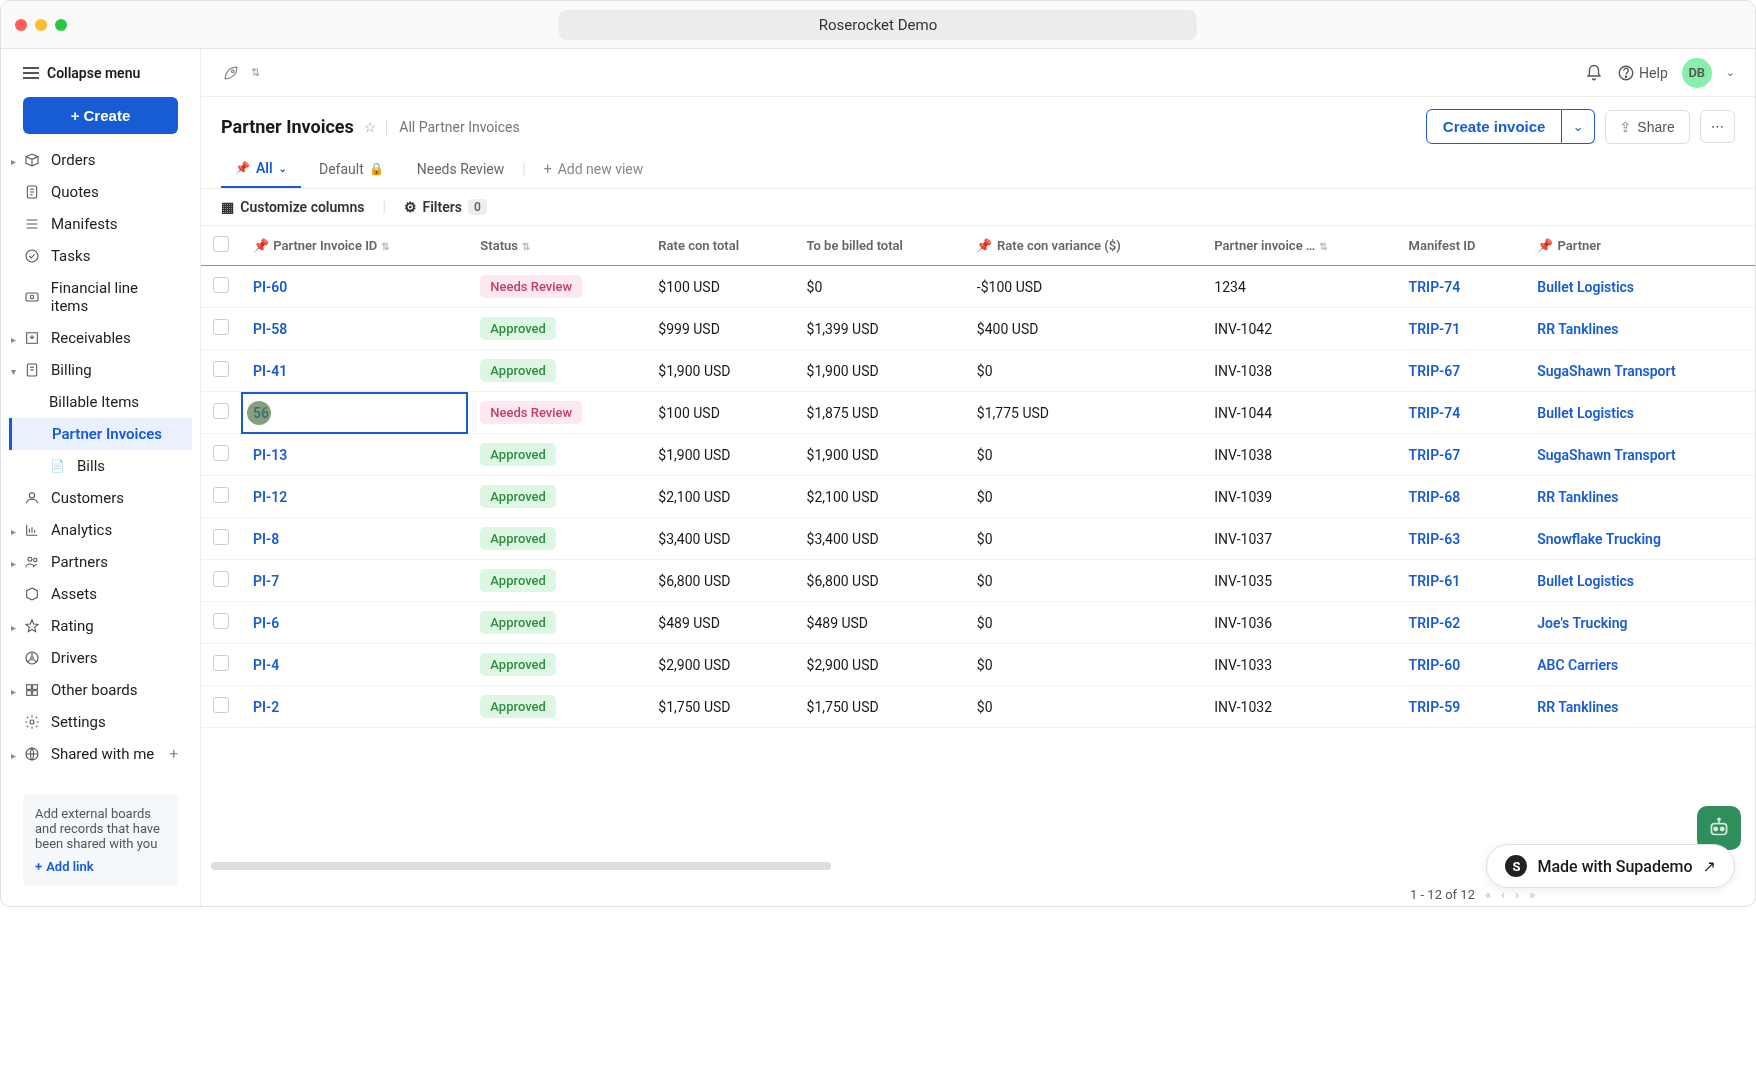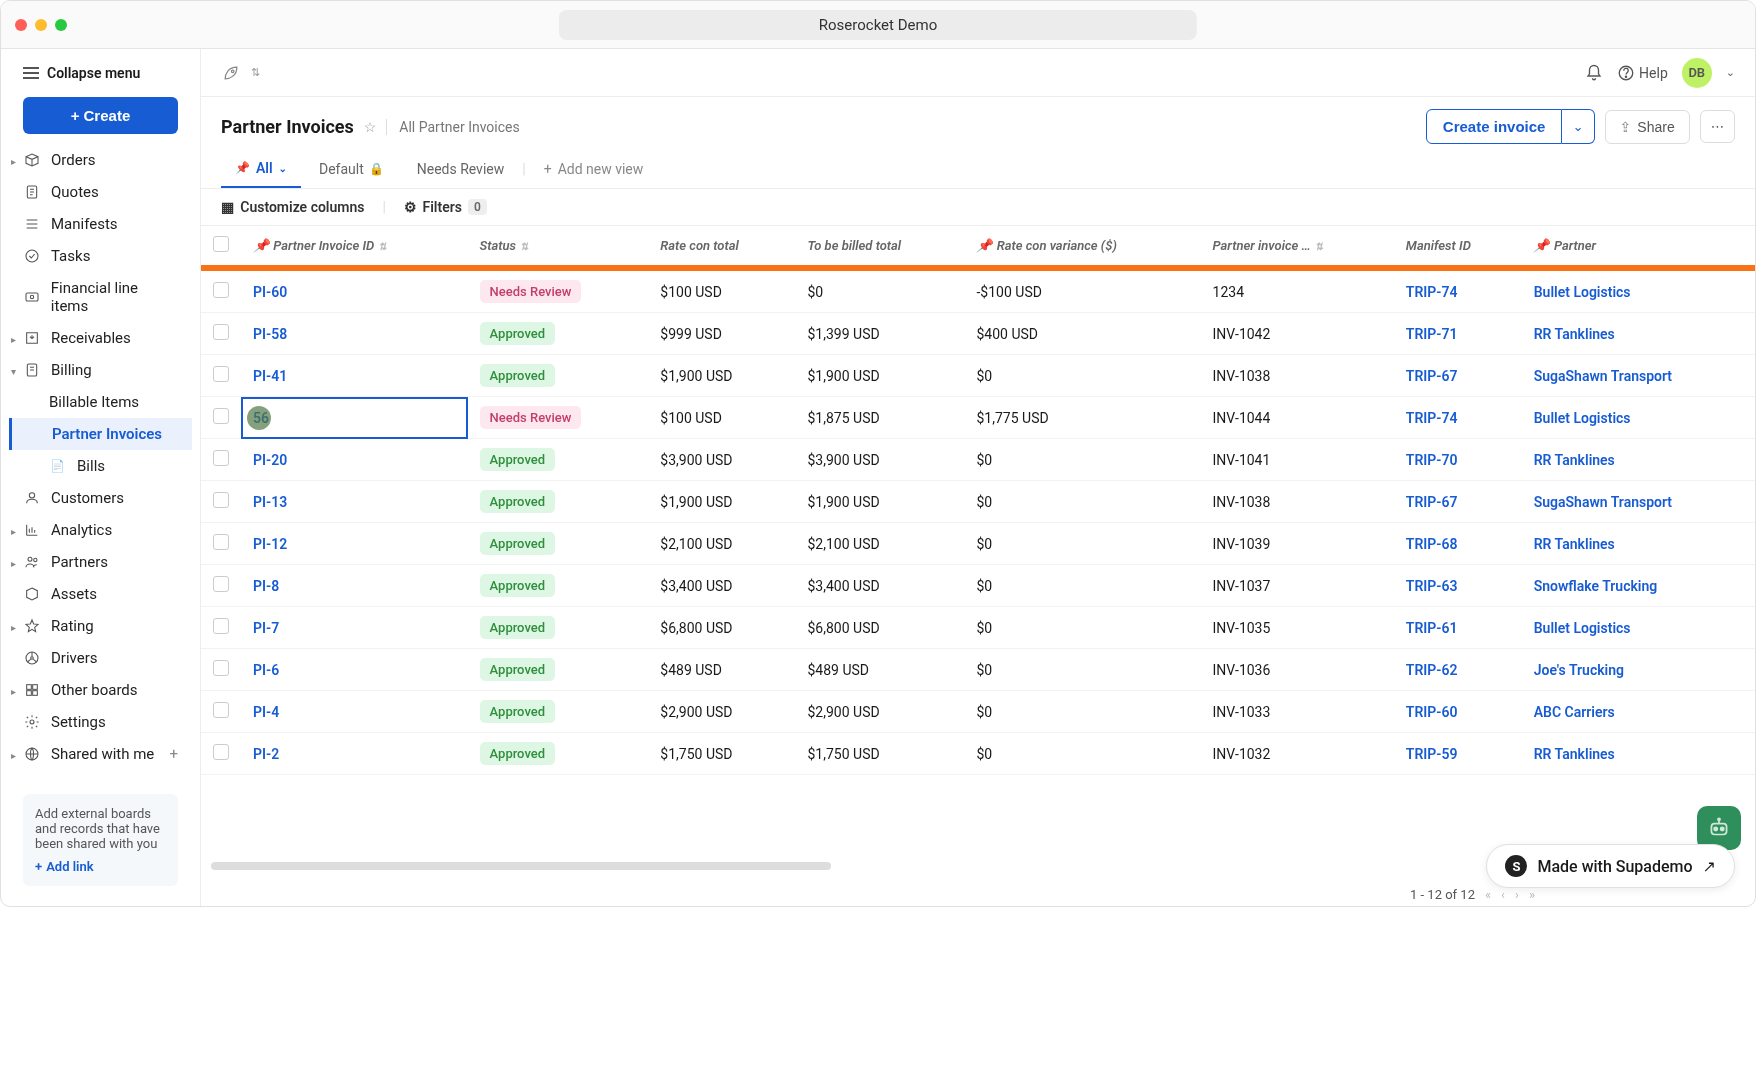--- a/index.html
+++ b/index.html
@@ -26,21 +26,21 @@
 .nav-item.sub.active { background: #eaf1fd; color: #175cd3; font-weight: 600; border-left: 3px solid #175cd3; }
 .shared-box { margin: 10px 14px; background: #f5f8fb; border-radius: 6px; padding: 12px; font-size: 13px; color: #555; }
 .shared-box .addlink { color: #175cd3; font-weight: 600; margin-top: 8px; cursor: pointer; display: flex; align-items: center; gap: 4px; }
 .main { flex: 1; display: flex; flex-direction: column; overflow: hidden; }
 .topbar { height: 48px; border-bottom: 1px solid #ededed; display: flex; align-items: center; padding: 0 20px; justify-content: space-between; }
 .topbar-left { display: flex; align-items: center; gap: 10px; }
 .rocket { width: 20px; height: 20px; color: #888; }
 .topbar-right { display: flex; align-items: center; gap: 14px; }
 .bell, .helpq { width: 18px; height: 18px; color: #555; cursor: pointer; }
 .help-txt { font-size: 14px; color: #555; }
-.avatar { width: 30px; height: 30px; border-radius: 50%; background: #bef264; color: #555; display: flex; align-items: center; justify-content: center; font-size: 13px; font-weight: 600; }
+.avatar { width: 30px; height: 30px; border-radius: 50%; background: #86efac; color: #555; display: flex; align-items: center; justify-content: center; font-size: 13px; font-weight: 600; }
 .page-head { display: flex; align-items: center; justify-content: space-between; padding: 12px 20px 6px; }
 .ph-left { display: flex; align-items: center; gap: 10px; }
 .ph-title { font-size: 18px; font-weight: 700; }
 .star { color: #999; cursor: pointer; }
 .ph-sub { font-size: 14px; color: #777; border-left: 1px solid #ddd; padding-left: 12px; }
 .ph-right { display: flex; align-items: center; gap: 10px; }
 .btn-primary { background: #fff; color: #175cd3; border: 1px solid #175cd3; border-radius: 6px; padding: 8px 16px; font-size: 15px; font-weight: 700; cursor: pointer; }
 .btn-split { display: flex; }
 .btn-split .btn-primary { border-radius: 6px 0 0 6px; }
 .btn-split .dd { border: 1px solid #175cd3; border-left: none; border-radius: 0 6px 6px 0; padding: 8px 10px; color: #175cd3; cursor: pointer; background: #fff; }
@@ -49,21 +49,21 @@
 .views { display: flex; align-items: center; gap: 4px; padding: 0 20px; border-bottom: 1px solid #ededed; }
 .view-tab { padding: 10px 14px; font-size: 14px; color: #666; cursor: pointer; display: flex; align-items: center; gap: 6px; }
 .view-tab.active { color: #175cd3; font-weight: 600; border-bottom: 2px solid #175cd3; }
 .view-add { color: #888; padding: 10px 14px; cursor: pointer; display: flex; align-items: center; gap: 6px; }
 .toolbar { display: flex; align-items: center; gap: 18px; padding: 10px 20px; border-bottom: 1px solid #ededed; }
 .tool { display: flex; align-items: center; gap: 6px; font-size: 14px; color: #333; font-weight: 600; cursor: pointer; }
 .tool .badge { background: #eee; border-radius: 4px; padding: 1px 6px; font-size: 12px; color: #666; }
 .tdiv { color: #ddd; }
 .table-wrap { flex: 1; overflow: auto; }
 table { border-collapse: collapse; width: 100%; }
-th { text-align: left; font-size: 13px; font-weight: 600; color: #666; padding: 10px 12px; border-bottom: 6px solid #f97316; white-space: nowrap; background: #fff; font-style: italic; }
+th { text-align: left; font-size: 13px; font-weight: 600; color: #666; padding: 10px 12px; border-bottom: 1px solid #f97316; white-space: nowrap; background: #fff; }
 th .sort { color: #bbb; font-size: 10px; margin-left: 4px; }
 th .pin { color: #999; margin-right: 4px; }
 td { padding: 9px 12px; border-bottom: 1px solid #f2f2f2; font-size: 14px; white-space: nowrap; }
 .chk { width: 16px; height: 16px; border: 1.5px solid #ccc; border-radius: 3px; display: inline-block; cursor: pointer; }
 .link { color: #175cd3; font-weight: 600; cursor: pointer; }
 .pill { display: inline-block; padding: 4px 10px; border-radius: 5px; font-size: 13px; font-weight: 500; }
 .pill.approved { background: #def7e5; color: #2f8f3c; }
 .pill.needs { background: #fde8ef; color: #c23e6c; }
 .row-focused td:nth-child(2) { outline: 2px solid #175cd3; outline-offset: -2px; position: relative; }
 .cursor-dot { position: absolute; width: 24px; height: 24px; border-radius: 50%; background: rgba(80,120,70,0.7); left: 6px; top: 50%; transform: translateY(-50%); }
@@ -416,31 +416,20 @@
                 <td><span class="pill needs">Needs Review</span></td>
                 <td>$100 USD</td>
                 <td>$1,875 USD</td>
                 <td>$1,775 USD</td>
                 <td>INV-1044</td>
                 <td><span class="link">TRIP-74</span></td>
                 <td><span class="link">Bullet Logistics</span></td>
               </tr>
               <tr>
                 <td><span class="chk"></span></td>
-                <td style="position:relative;"><span class="link">PI-20</span></td>
-                <td><span class="pill approved">Approved</span></td>
-                <td>$3,900 USD</td>
-                <td>$3,900 USD</td>
-                <td>$0</td>
-                <td>INV-1041</td>
-                <td><span class="link">TRIP-70</span></td>
-                <td><span class="link">RR Tanklines</span></td>
-              </tr>
-              <tr>
-                <td><span class="chk"></span></td>
                 <td style="position:relative;"><span class="link">PI-13</span></td>
                 <td><span class="pill approved">Approved</span></td>
                 <td>$1,900 USD</td>
                 <td>$1,900 USD</td>
                 <td>$0</td>
                 <td>INV-1038</td>
                 <td><span class="link">TRIP-67</span></td>
                 <td><span class="link">SugaShawn Transport</span></td>
               </tr>
               <tr>

